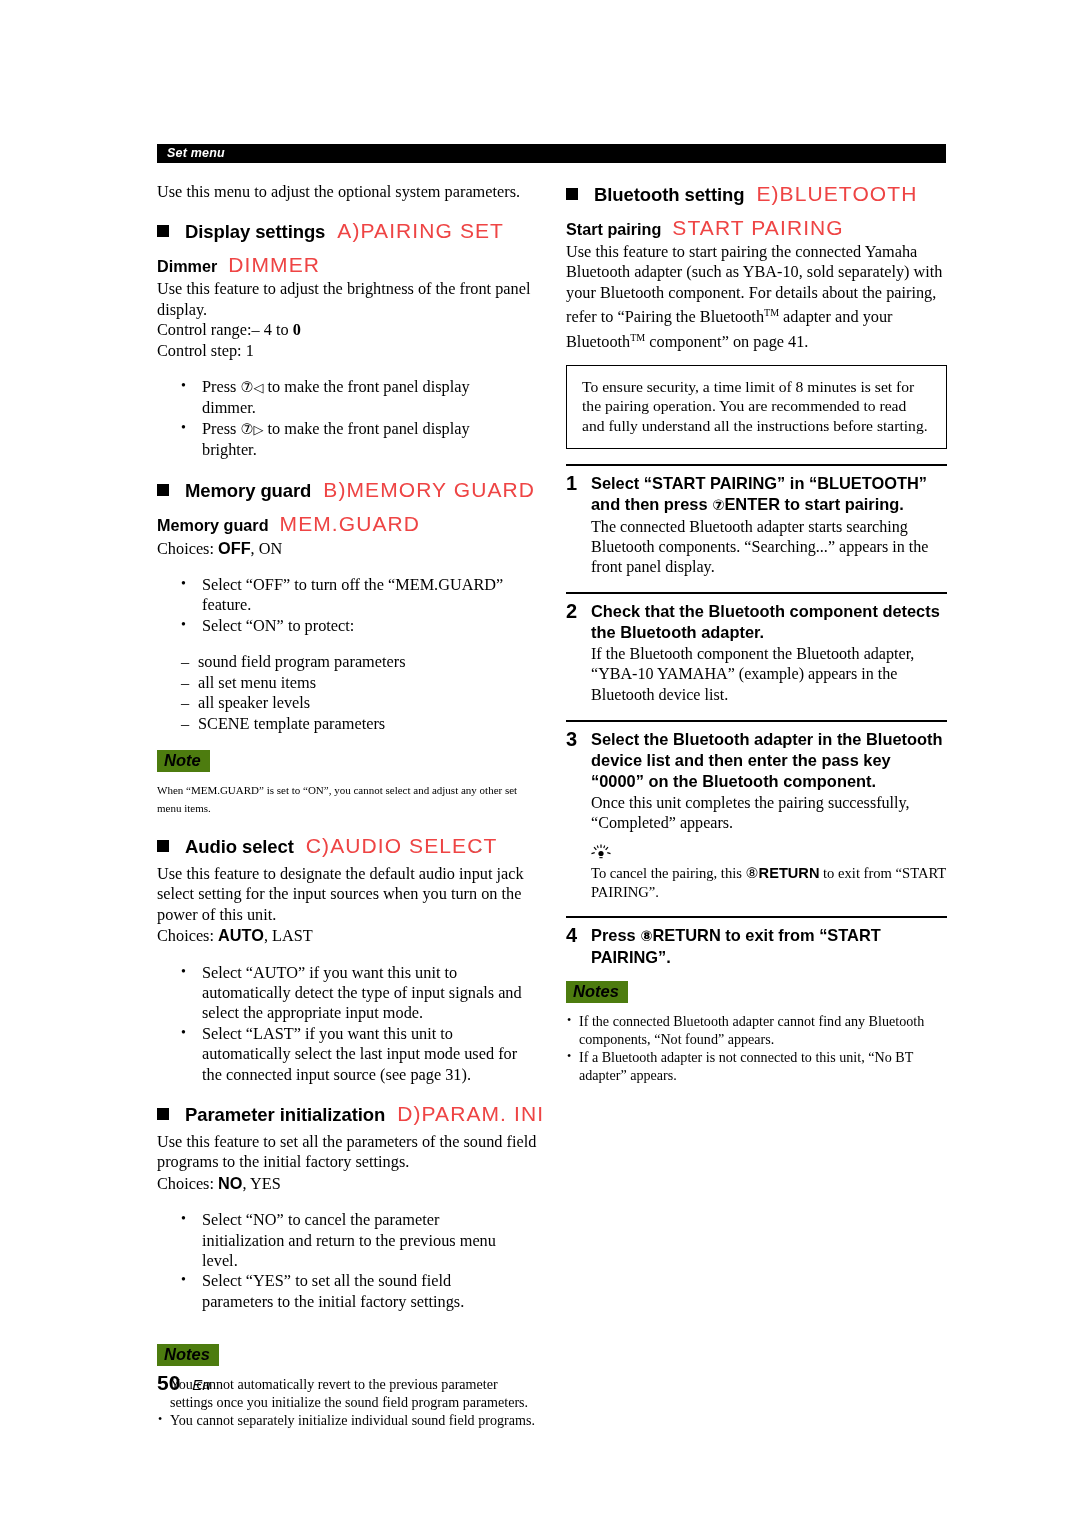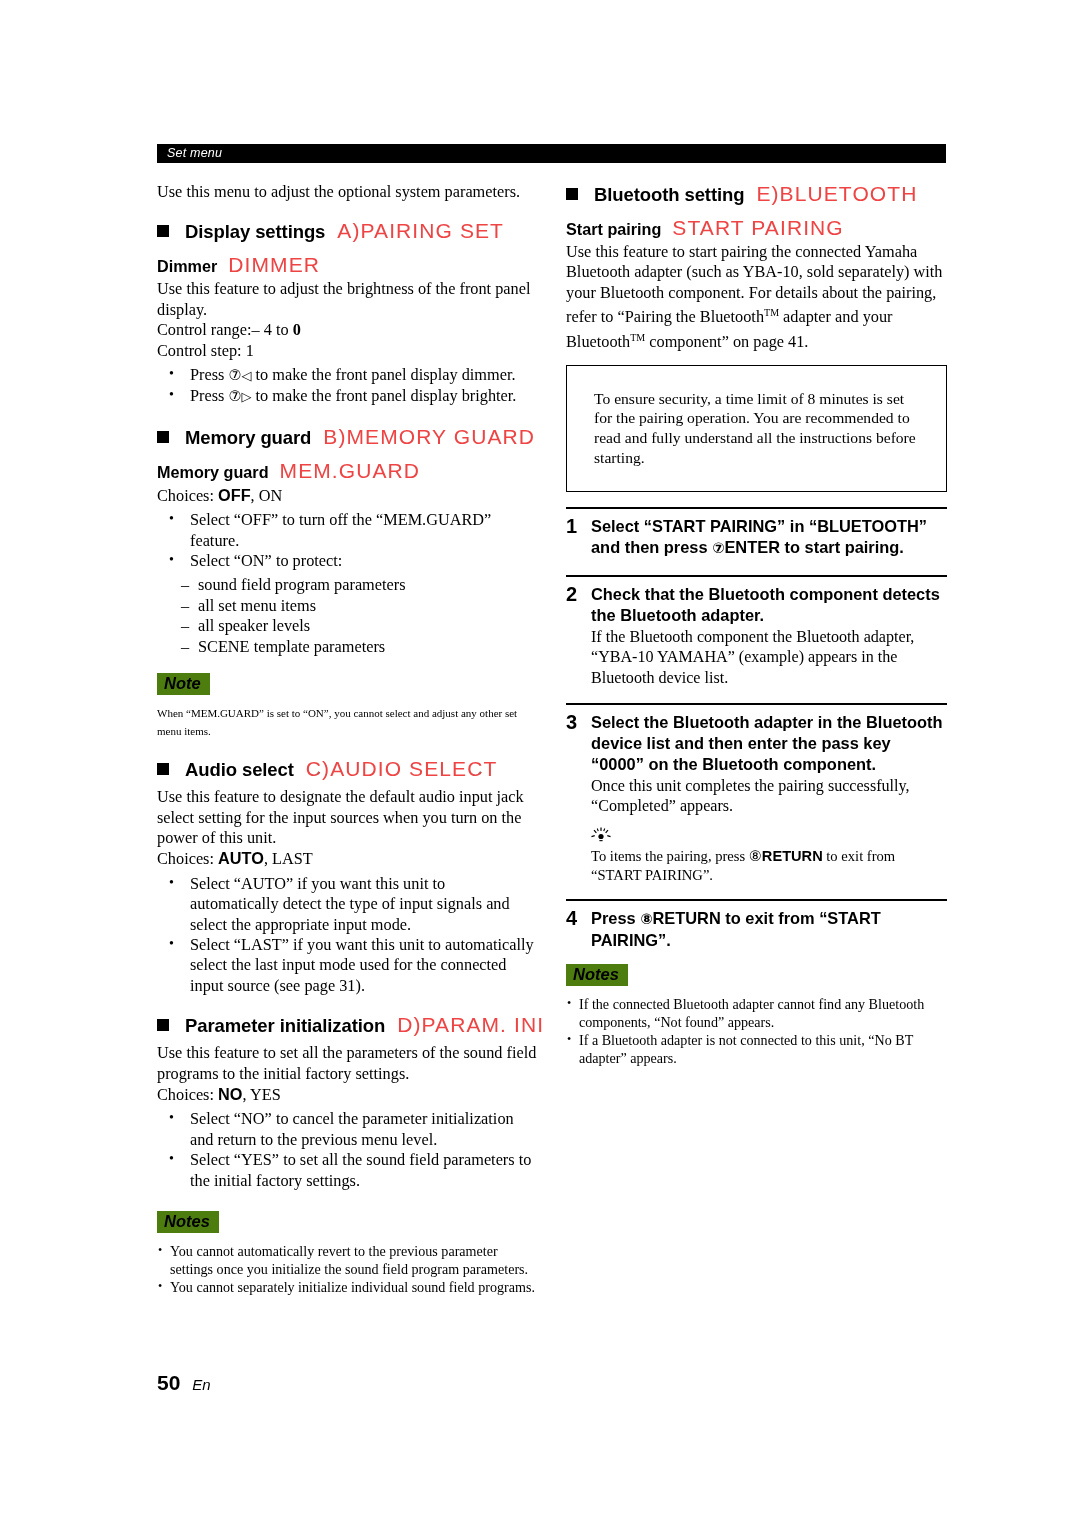--- a/index.html
+++ b/index.html
@@ -31,21 +31,21 @@
     width: 789px;
     height: 19px;
     background: #000000;
   }
   .header-bar .header-label {
     position: absolute;
     left: 10px;
     top: 1px;
     color: #ffffff;
     font-family: "Liberation Sans", sans-serif;
-    font-weight: normal;
+    font-weight: bold;
     font-style: italic;
     font-size: 12.5px;
     letter-spacing: 0.2px;
     line-height: 17px;
   }
 
   
   .col {
     position: absolute;
     top: 182px;
@@ -140,21 +140,21 @@
     text-shadow:
        0.55px 0 0 #ffffff,
       -0.55px 0 0 #ffffff,
        0 0.5px 0 rgba(255,255,255,0.55),
        0 -0.5px 0 rgba(255,255,255,0.55);
   }
 
   
   ul.bul {
     list-style: none;
-    margin: 4px;
+    margin: 16px;
     padding: 0;
   }
   ul.bul > li {
     position: relative;
     padding-left: 29px;
     font-size: 16.3px;
     line-height: 20.4px;
     margin: 0;
   }
   ul.bul > li::before {
@@ -220,21 +220,21 @@
     line-height: 18px;
   }
 
   
   .caution-box {
     border: 1px solid #000;
     padding: 7px 10px 8px 11px;
     margin-top: 12px;
   }
   .caution-box p {
-    margin: 16px;
+    margin: 4px;
     font-size: 15.6px;
     line-height: 19.6px;
   }
 
   
   .step {
     border-top: 2.6px solid #000;
     padding-top: 7px;
     margin-top: 15px;
     display: flex;
@@ -416,20 +416,21 @@
     <p class="body"><span>Use this feature to start pairing the connected Yamaha Bluetooth adapter (such as YBA-10, sold separately) with your Bluetooth component. For details about the pairing, refer to “Pairing the Bluetooth</span><span class="sup">TM</span><span> adapter and your Bluetooth</span><span class="sup">TM</span><span> component” on page 41.</span></p>
 
     <div class="caution-box">
       <p>To ensure security, a time limit of 8 minutes is set for the pairing operation. You are recommended to read and fully understand all the instructions before starting.</p>
     </div>
 
     <div class="step">
       <div class="num">1</div>
       <div class="step-body">
         <p class="step-title"><span>Select “START PAIRING” in “BLUETOOTH” and then press </span><span class="circ">⑦</span><span>ENTER</span><span> to start pairing.</span></p>
+        <p class="step-desc">The connected Bluetooth adapter starts searching Bluetooth components. “Searching...” appears in the front panel display.</p>
       </div>
     </div>
 
     <div class="step">
       <div class="num">2</div>
       <div class="step-body">
         <p class="step-title">Check that the Bluetooth component detects the Bluetooth adapter.</p>
         <p class="step-desc">If the Bluetooth component the Bluetooth adapter, “YBA-10 YAMAHA” (example) appears in the Bluetooth device list.</p>
       </div>
     </div>
@@ -445,21 +446,21 @@
             <rect x="9.4" y="0.5" width="1.2" height="3.4" fill="#000"></rect>
             <rect x="3.6" y="2.7" width="1.2" height="3.6" fill="#000" transform="rotate(-40 4.2 4.5)"></rect>
             <rect x="15.2" y="2.7" width="1.2" height="3.6" fill="#000" transform="rotate(40 15.8 4.5)"></rect>
             <rect x="0.4" y="8.5" width="3.4" height="1.2" fill="#000" transform="rotate(-18 2.1 9.1)"></rect>
             <rect x="16.2" y="8.5" width="3.4" height="1.2" fill="#000" transform="rotate(18 17.9 9.1)"></rect>
             <rect x="6.2" y="1.4" width="1.1" height="2.8" fill="#000" transform="rotate(-20 6.7 2.8)"></rect>
             <rect x="12.7" y="1.4" width="1.1" height="2.8" fill="#000" transform="rotate(20 13.2 2.8)"></rect>
             <rect x="8.4" y="13.1" width="3.2" height="1.1" fill="#000"></rect>
           </svg>
         </div>
-        <p class="tiptext"><span>To items the pairing, press </span><span class="circ">⑧</span><span class="b">RETURN</span><span> to exit from “START PAIRING”.</span></p>
+        <p class="tiptext"><span>To cancel the pairing, this </span><span class="circ">⑧</span><span class="b">RETURN</span><span> to exit from “START PAIRING”.</span></p>
       </div>
     </div>
 
     <div class="step">
       <div class="num">4</div>
       <div class="step-body">
         <p class="step-title"><span>Press </span><span class="circ">⑧</span><span>RETURN</span><span> to exit from “START PAIRING”.</span></p>
       </div>
     </div>
 

